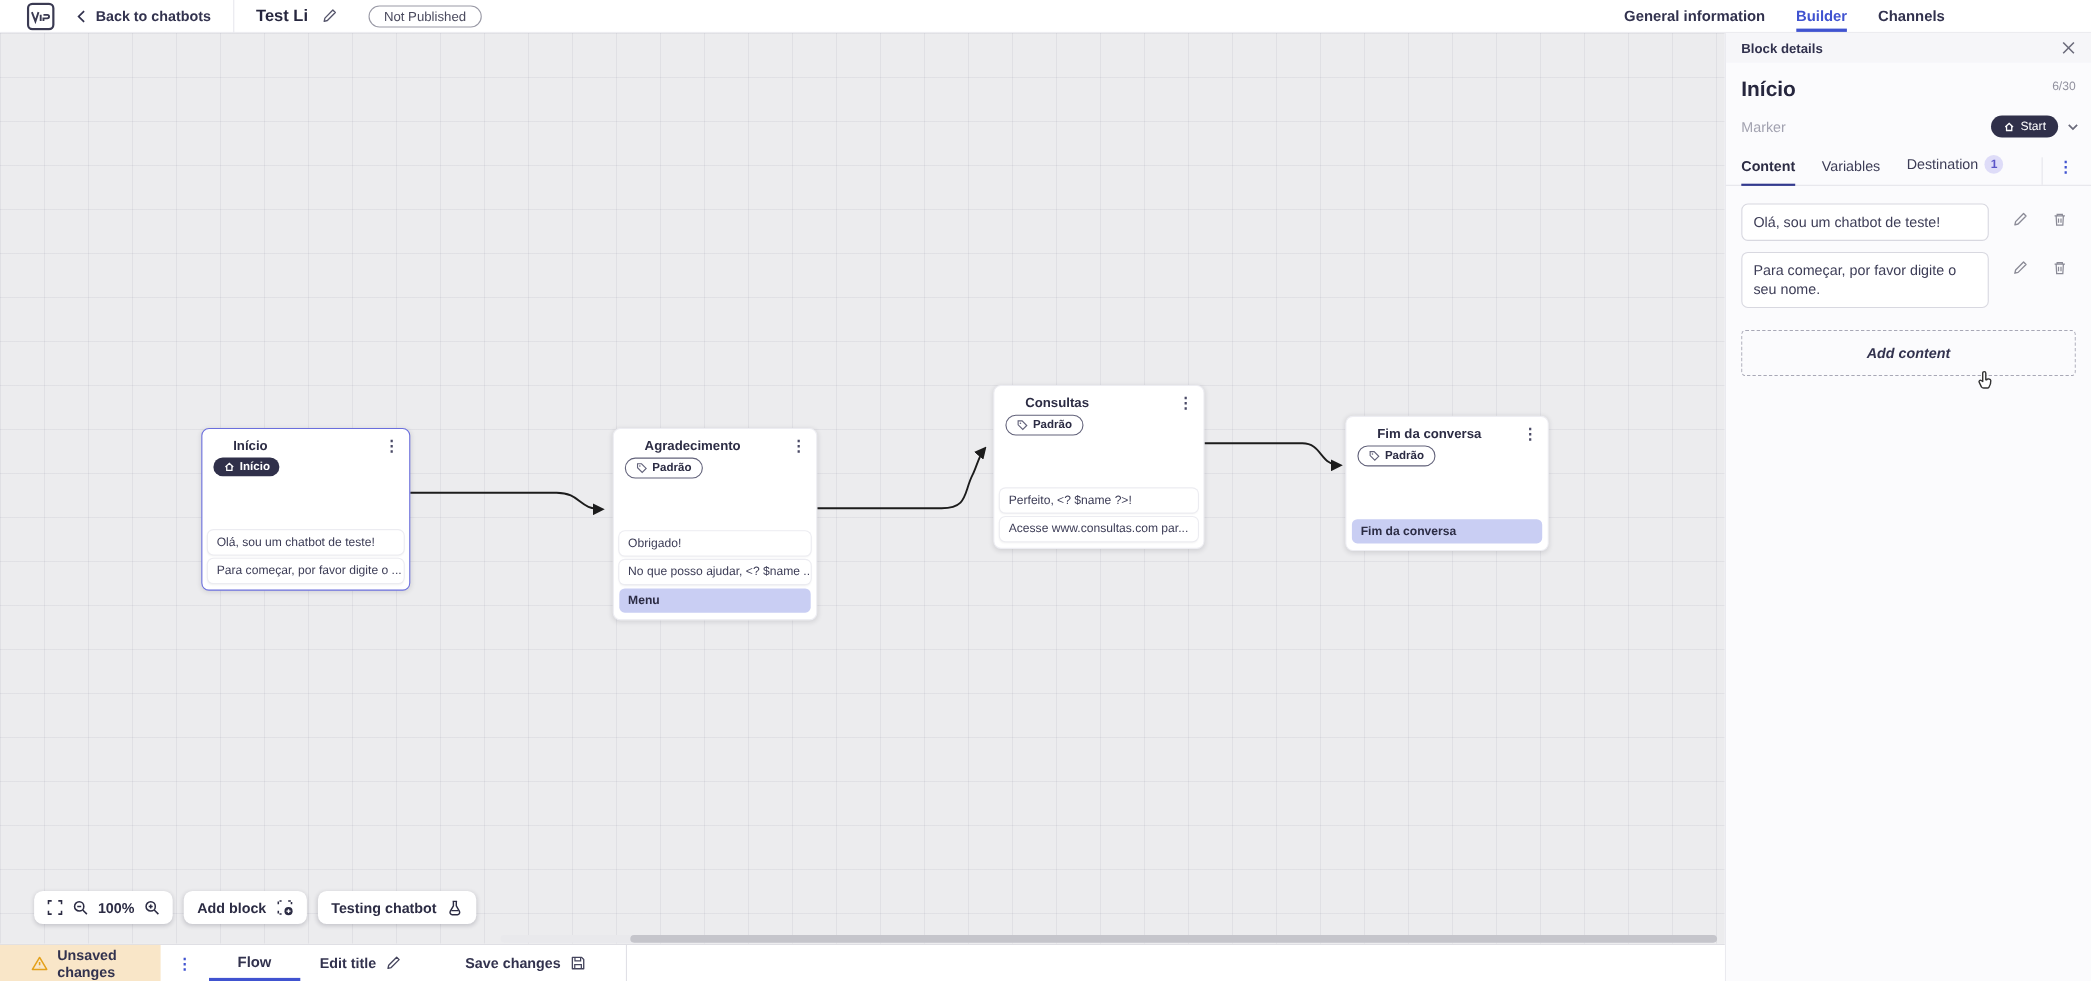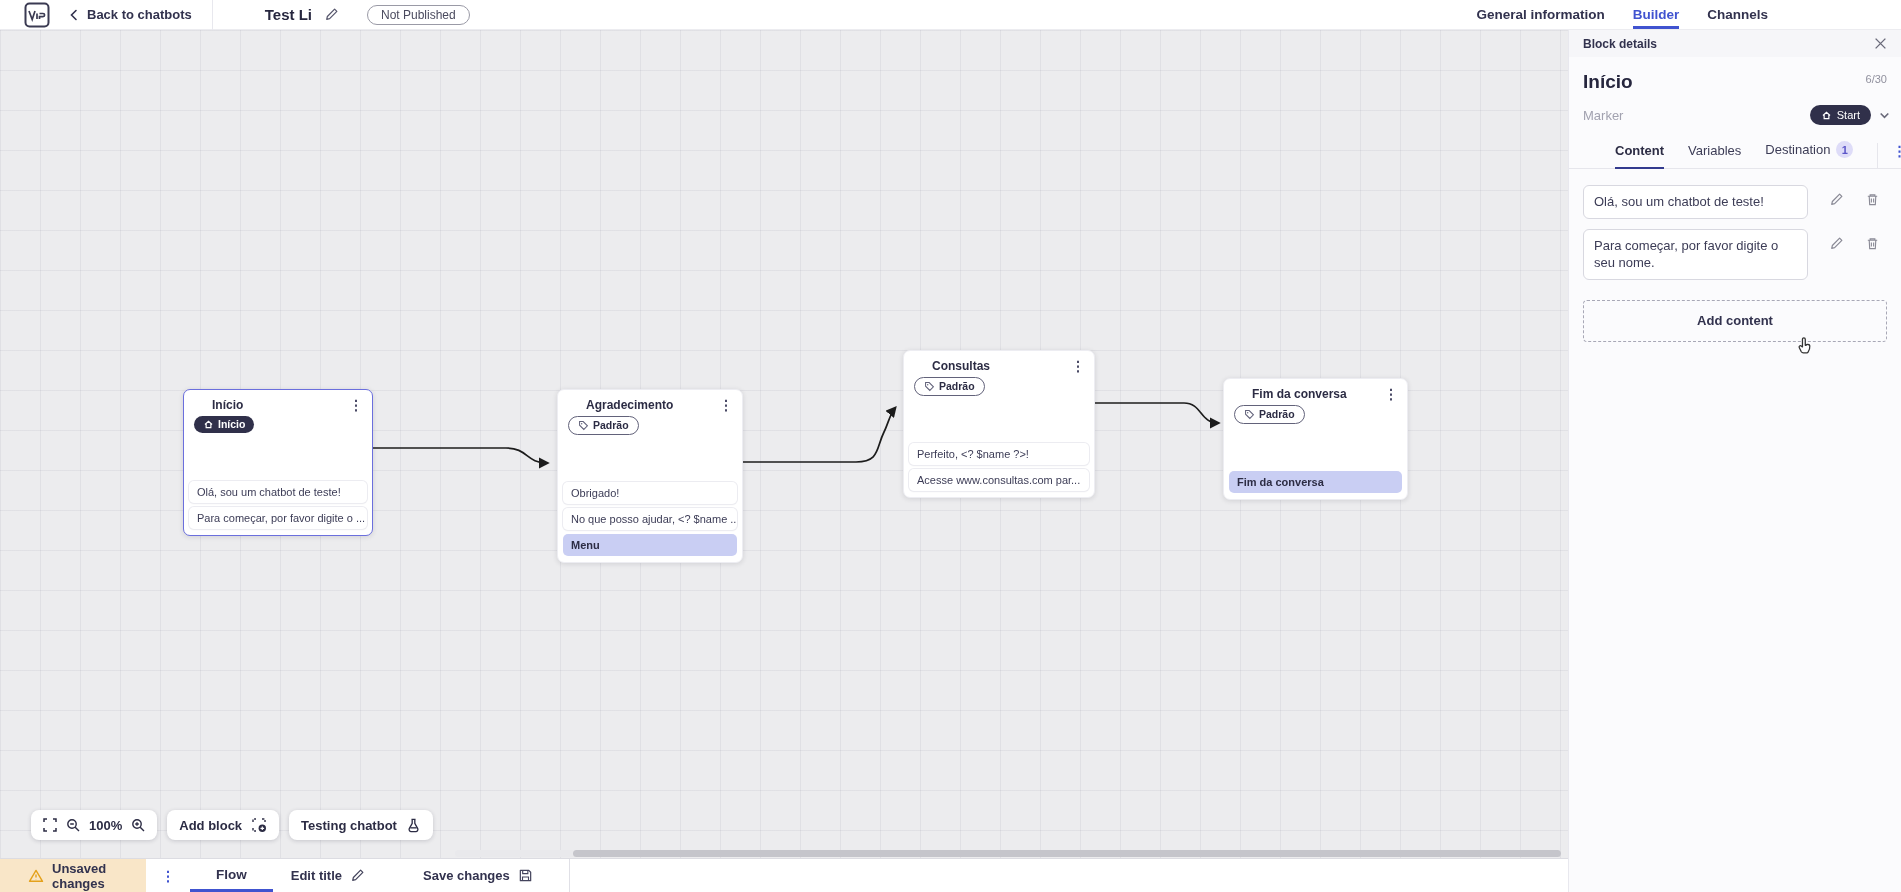--- a/index.html
+++ b/index.html
@@ -7,21 +7,21 @@
   body { font-family:"Liberation Sans", sans-serif; background:#fff; color:#32324e; }
   .app { position:relative; width:1901px; height:892px; background:#fff; overflow:hidden; }
 
   
   .topbar { position:absolute; left:0; top:0; width:1901px; height:30px; background:#fff;
             border-bottom:1px solid #ececf0; display:flex; justify-content:space-between; z-index:10; }
   .tb-left { display:flex; align-items:center; padding-left:24px; height:100%; }
   .logo { width:26px; height:26px; margin-right:18px; display:flex; align-items:center; justify-content:center; }
   .back { display:flex; align-items:center; gap:7px; font-size:13px; font-weight:700; color:#32324e; cursor:pointer; }
   .tb-divider { width:1px; height:30px; background:#e8e8ee; margin:0 20px; }
-  .tb-title { font-size:15px; font-weight:700; color:#26263e;margin-left:32px; }
+  .tb-title { font-size:15px; font-weight:700; color:#26263e; }
   .tb-edit { margin-left:12px; color:#55556b; display:flex; }
   .pill { margin-left:28px; border:1px solid #9a9aa6; color:#4a4a5e; padding:2px 13px; border-radius:999px; font-size:12px; }
   .tb-tabs { display:flex; gap:28px; padding-right:133px; height:100%; align-items:stretch; }
   .tb-tab { display:flex; align-items:center; font-size:13.5px; font-weight:700; color:#32324e;
             border-bottom:3px solid transparent; padding-top:3px; cursor:pointer; }
   .tb-tab.active { color:#4053d0; border-bottom-color:#4053d0; }
 
   
   .canvas { position:absolute; left:0; top:30px; width:1568px; height:828px; overflow:hidden;
             background-color:#ececee;
@@ -65,34 +65,34 @@
   .p-counter { font-size:11px; color:#90909e; margin-top:2px; }
   .p-marker-row { display:flex; justify-content:space-between; align-items:center; padding:12px 10px 0 14px; }
   .p-marker-label { font-size:13px; color:#a2a2b0; }
   .p-marker-value { display:flex; align-items:center; gap:7px; }
   .start-pill { display:inline-flex; align-items:center; gap:5px; background:#30304a; color:#fff;
                 font-size:11px; font-weight:400; padding:4px 11px; border-radius:999px; cursor:pointer; }
   .p-chevron { color:#6a6a7a; display:flex; cursor:pointer; }
   .p-tabs { display:flex; align-items:flex-end; gap:24px; padding:16px 14px 0; border-bottom:1px solid #e6e6ec; }
   .p-tab { font-size:13px; padding-bottom:9px; color:#3c3c56; display:flex; gap:6px; align-items:center; cursor:pointer;
            border-bottom:2px solid transparent; margin-bottom:-1px; }
-  .p-tab.active { font-weight:700; color:#2c2c44; border-bottom-color:#333a8e;margin-left:32px; }
+  .p-tab.active { font-weight:700; color:#2c2c44; border-bottom-color:#333a8e; }
   .dest-badge { width:17px; height:17px; border-radius:50%; background:#dedcf8; color:#5b55c8;
                 font-size:11px; font-weight:700; display:flex; align-items:center; justify-content:center; }
   .p-tabs-kebab { margin-left:auto; color:#4053d0; font-size:14px; font-weight:700; padding:0 2px 9px 14px;
                   border-left:1px solid #e6e6ec; cursor:pointer; }
   .p-content { padding:16px 14px 0; }
   .p-item { display:flex; align-items:flex-start; margin-bottom:10px; }
   .p-item-box { width:225px; background:#fff; border:1px solid #d8d8e0; border-radius:6px;
                 padding:7px 10px; font-size:13px; color:#3c3c56; line-height:1.35; }
   .p-item-actions { display:flex; gap:21px; margin-left:21px; margin-top:7px; color:#8a8a96; }
   .p-item-actions .picon { display:flex; cursor:pointer; }
   .add-content { margin:20px 14px 0; border:1px dashed #a8a8b6; border-radius:4px; height:42px;
                  display:flex; align-items:center; justify-content:center; font-size:13px; font-weight:600;
-                 color:#32324e; cursor:pointer; }
+                 color:#32324e; cursor:pointer;font-style:italic; }
   .cursor { position:absolute; left:1796px; top:336px; z-index:30; pointer-events:none; }
 
   
   .bottombar { position:absolute; left:0; top:858px; width:1568px; height:34px; background:#fff;
                border-top:1px solid #dcdce2; display:flex; align-items:stretch; z-index:10; }
   .unsaved { width:146px; background:#f9e6c8; display:flex; align-items:center; gap:8px; padding-left:28px;
              font-size:13px; font-weight:700; color:#32324e; }
   .bb-kebab { display:flex; align-items:center; padding:0 15px; color:#4053d0; font-size:14px; font-weight:700; cursor:pointer; }
   .bb-flow { display:flex; align-items:center; padding:0 26px; font-size:13.5px; font-weight:700; color:#32324e;
              border-bottom:3px solid #4053d0; cursor:pointer; }

